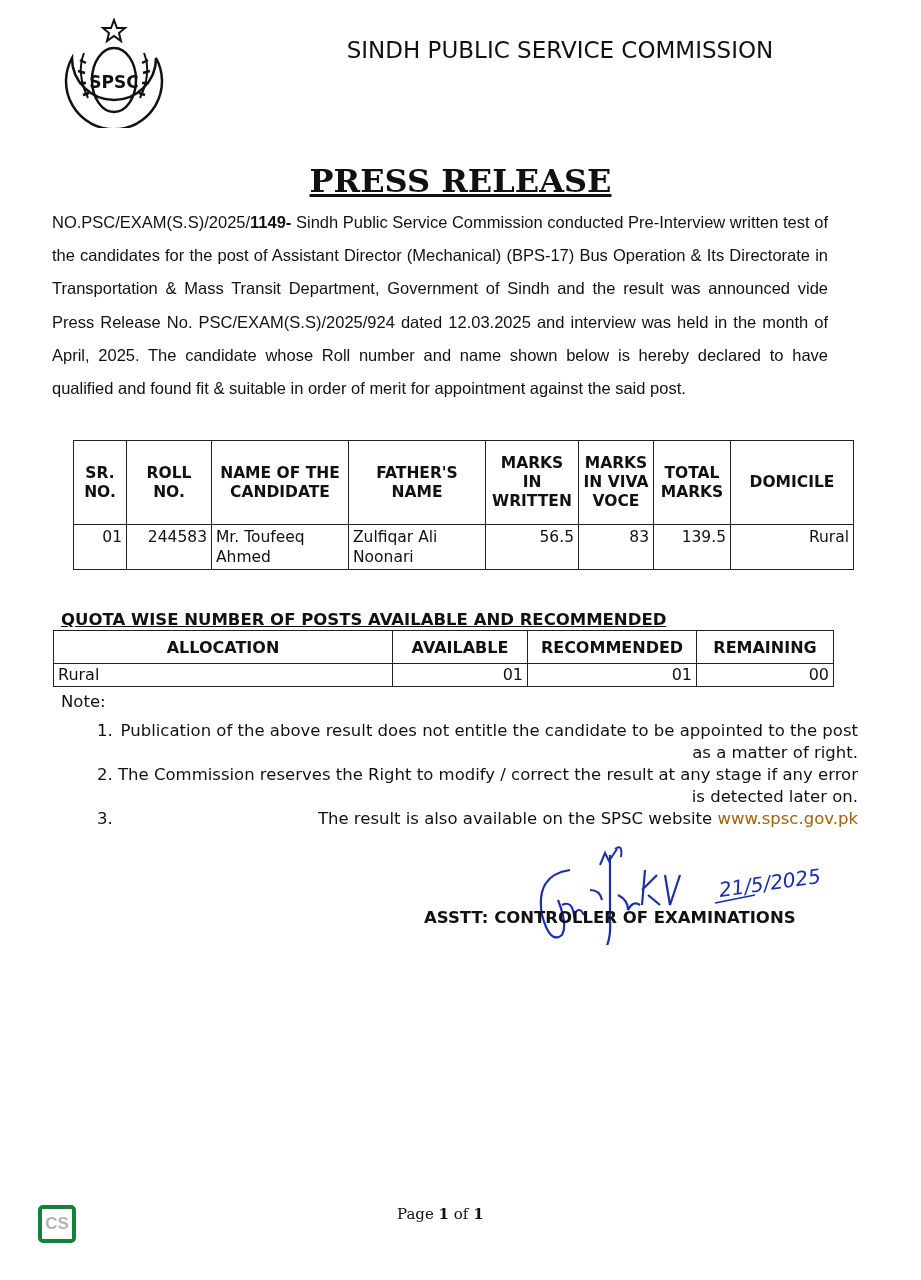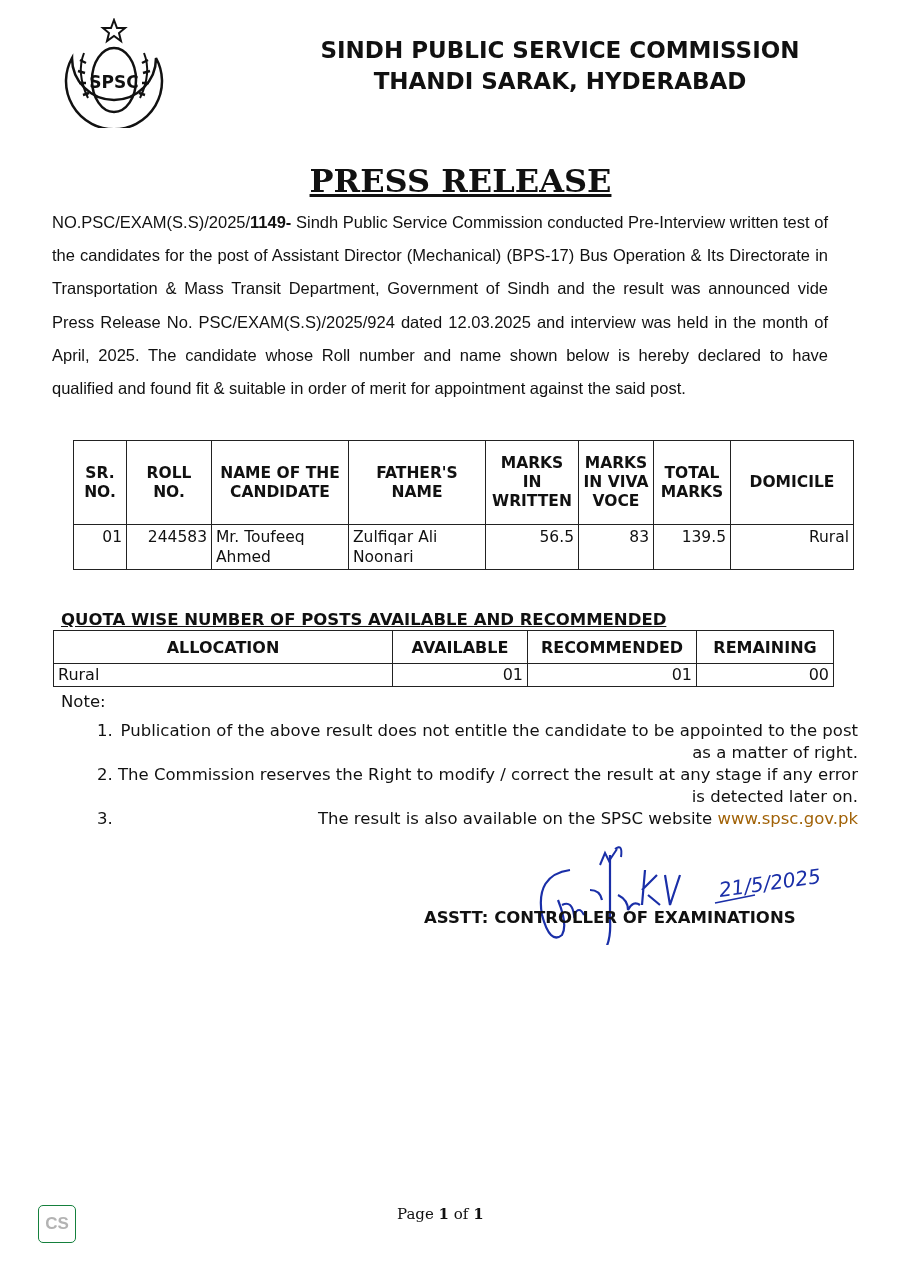--- a/index.html
+++ b/index.html
@@ -1,18 +1,18 @@
 <!DOCTYPE html>
 <html><head>
 <meta charset="utf-8">
 <style>
   html, body { margin: 0; padding: 0; }
   body { width: 921px; height: 1280px; background: #ffffff; position: relative; overflow: hidden; font-family: "DejaVu Sans", sans-serif; color: #111; }
   .logo { position: absolute; left: 52px; top: 18px; width: 125px; height: 110px; }
-  .header { position: absolute; left: 270px; top: 35px; width: 580px; text-align: center; font-family: "DejaVu Sans", sans-serif; font-weight: bold; font-size: 23px; line-height: 31px; letter-spacing: 0px; }
+  .header { position: absolute; left: 270px; top: 35px; width: 580px; text-align: center; font-family: "DejaVu Sans", sans-serif; font-weight: normal; font-size: 23px; line-height: 31px; letter-spacing: 0px; }
   .header sup { font-size: 13px; vertical-align: super; line-height: 0; }
   .press-title { position: absolute; left: 0; width: 921px; top: 162px; text-align: center; font-family: "DejaVu Serif", serif; font-weight: bold; font-size: 32px; text-decoration: underline; }
   .body-text { position: absolute; left: 52px; top: 206px; width: 776px; font-size: 16.5px; line-height: 33.2px; text-align: justify; font-family: "Liberation Sans Narrow", "Liberation Sans", sans-serif; }
   .body-text b { font-weight: bold; }
   table { border-collapse: collapse; }
   .results { position: absolute; left: 53px; top: 440px; width: 781px; font-size: 15.5px; margin-left: 20px; }
   .results th, .results td { border: 1.5px solid #222; padding: 2px 4px; vertical-align: middle; }
   .results th { font-weight: bold; text-align: center; line-height: 19px; height: 79px; }
   .results td { vertical-align: top; line-height: 20px; height: 40px; }
   .c { text-align: right; }
@@ -23,39 +23,38 @@
   .quota td { height: 18px; line-height: 18px; }
   .note-label { position: absolute; left: 61px; top: 692px; font-size: 16.5px; }
   .notes { position: absolute; left: 88px; top: 720px; width: 740px; margin: 0; padding: 0 0 0 30px; font-size: 16.5px; line-height: 22px; text-align: right; }
   .notes li { margin-bottom: 0; }
   .notes a { color: #a16207; }
   .signature { position: absolute; left: 530px; top: 835px; width: 330px; height: 110px; }
   .sign-title { position: absolute; left: 424px; top: 908px; font-weight: bold; font-size: 16.5px; }
   .page-num { position: absolute; left: 397px; top: 1205px; font-family: "DejaVu Serif", serif; font-size: 15px; }
   .page-num b { font-weight: bold; }
   .watermark { position: absolute; left: 38px; top: 1205px; display: flex; align-items: center; color: #b3b3b3; font-size: 30px; font-family: "Liberation Sans", sans-serif; }
-  .cs-icon { width: 38px; height: 38px; border: 1px solid #15803d; border-radius: 5px; box-sizing: border-box; display: flex; align-items: center; justify-content: center; font-size: 17px; font-weight: bold; color: #b3b3b3; margin-right: 12px; position: relative; }
+  .cs-icon { width: 38px; height: 38px; border: 4px solid #15803d; border-radius: 5px; box-sizing: border-box; display: flex; align-items: center; justify-content: center; font-size: 17px; font-weight: bold; color: #b3b3b3; margin-right: 12px; position: relative; }
 </style>
 </head>
 <body>
 
 <div class="logo">
   <svg width="125" height="110" viewBox="0 0 125 110">
     <polygon points="62,2 65,10 73,10 67,15 69,23 62,18 55,23 57,15 51,10 59,10" fill="none" stroke="#111" stroke-width="2"></polygon>
     <path d="M20,40 A48,48 0 1,0 104,40 A42,42 0 1,1 20,40 Z" fill="none" stroke="#111" stroke-width="2.5"></path>
     <ellipse cx="62" cy="62" rx="22" ry="32" fill="none" stroke="#111" stroke-width="2.5"></ellipse>
     <text x="62" y="70" text-anchor="middle" font-family="DejaVu Sans, sans-serif" font-weight="bold" font-size="17" fill="#111">SPSC</text>
     <path d="M32,35 q-8,20 4,45 M92,35 q8,20 -4,45" fill="none" stroke="#111" stroke-width="2"></path>
     <path d="M34,45 l-6,-3 M33,55 l-7,-2 M34,65 l-7,0 M37,75 l-6,2 M90,45 l6,-3 M91,55 l7,-2 M90,65 l7,0 M87,75 l6,2" stroke="#111" stroke-width="2.5"></path>
   </svg>
 </div>
 
 <div class="header">
   <div>SINDH PUBLIC SERVICE COMMISSION</div>
-  <div>THANDI SARAK, HYDERABAD</div>
 </div>
 
 <div class="press-title">PRESS RELEASE</div>
 
 <div class="body-text">
   <span>NO.PSC/EXAM(S.S)/2025/</span><b>1149-</b><span> Sindh Public Service Commission conducted Pre-Interview written test of the candidates for the post of Assistant Director (Mechanical) (BPS-17) Bus Operation &amp; Its Directorate in Transportation &amp; Mass Transit Department, Government of Sindh and the result was announced vide Press Release No. PSC/EXAM(S.S)/2025/924 dated 12.03.2025 and interview was held in the month of April, 2025. The candidate whose Roll number and name shown below is hereby declared to have qualified and found fit &amp; suitable in order of merit for appointment against the said post.</span>
 </div>
 
 <table class="results">
   <thead>

